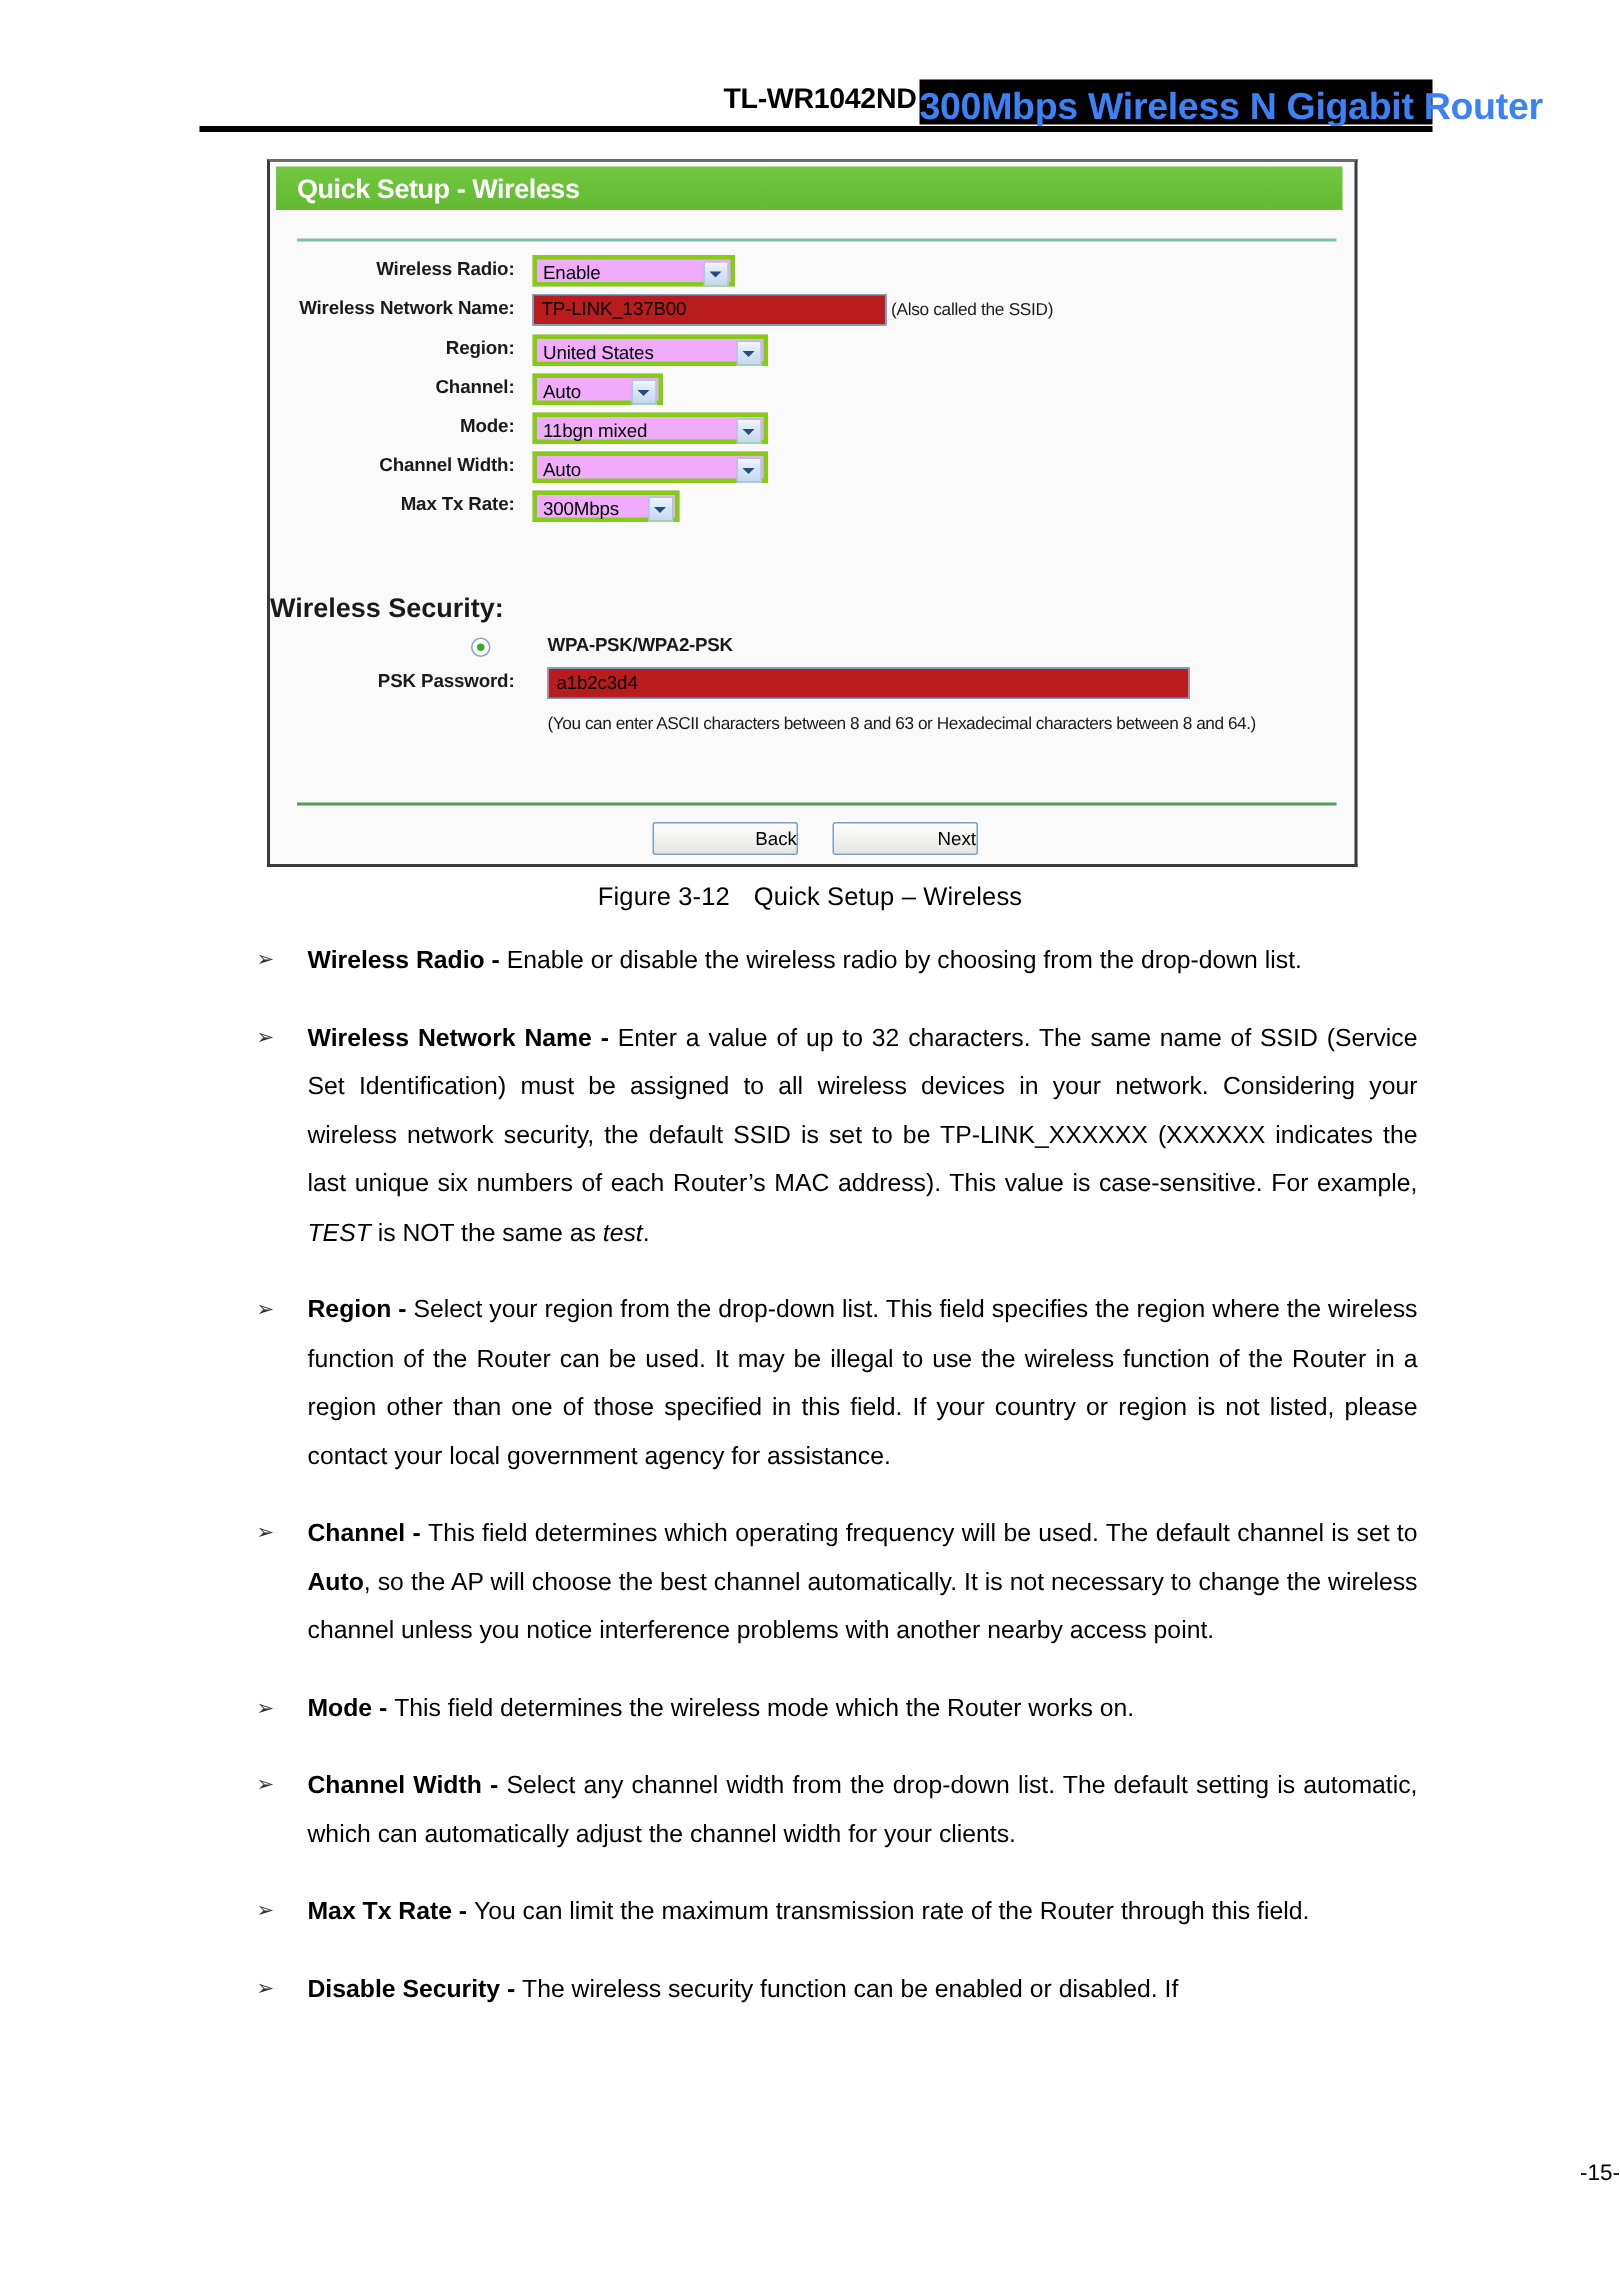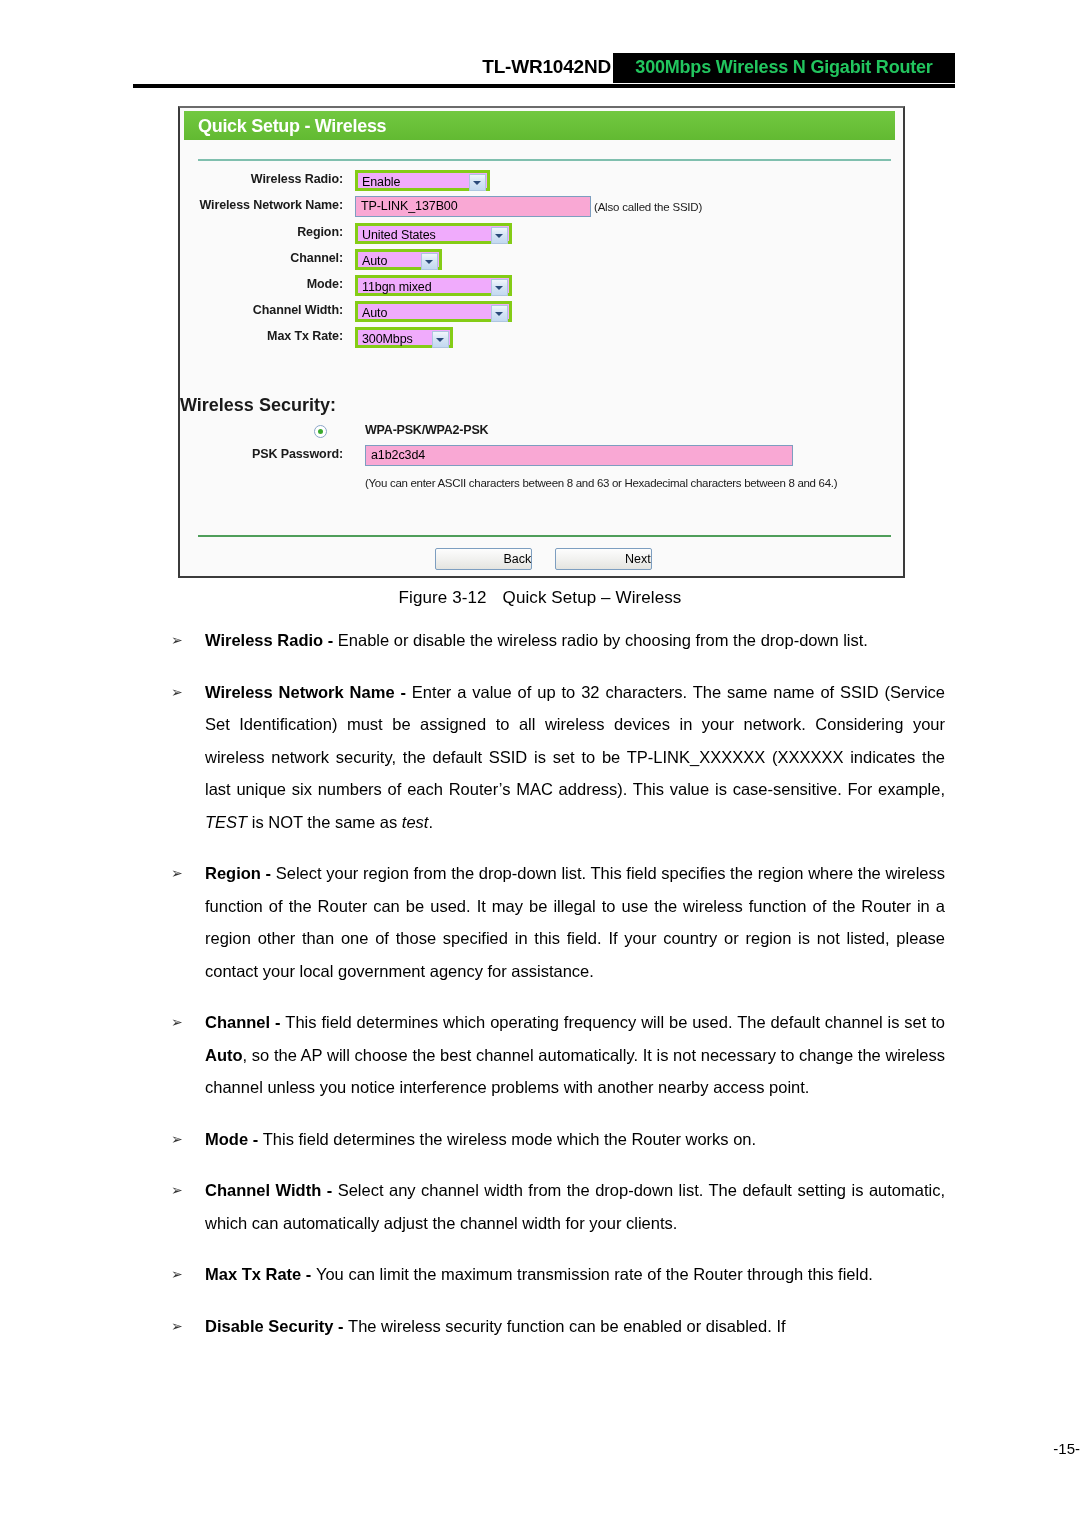--- a/index.html
+++ b/index.html
@@ -42,23 +42,23 @@
     width: 342px;
     height: 30px;
     background: #000000;
   }
   .hdr-product-label {
     position: absolute;
     left: 0;
     right: 0;
     top: 4px;
     text-align: center;
-    font-size: 18px;
+    font-size: 25px;
     font-weight: bold;
-    color: #22c55e;
+    color: #3b82f6;
     letter-spacing: -0.2px;
     white-space: nowrap;
   }
   .hdr-rule {
     position: absolute;
     left: 133px;
     top: 84px;
     width: 822px;
     height: 4px;
     background: #000000;
@@ -182,21 +182,21 @@
     border-right: 4px solid transparent;
     border-top: 4px solid #2a4a7a;
   }
 
   
   .xpinput {
     display: inline-block;
     position: relative;
     height: 21px;
     border: 1px solid #7d9ec0;
-    background: #f9a8d4;
+    background: #b91c1c;
     box-sizing: border-box;
     vertical-align: middle;
   }
   .xpinput .val {
     position: absolute;
     left: 5px;
     top: 2px;
     font-size: 12.5px;
     color: #000;
     white-space: nowrap;

